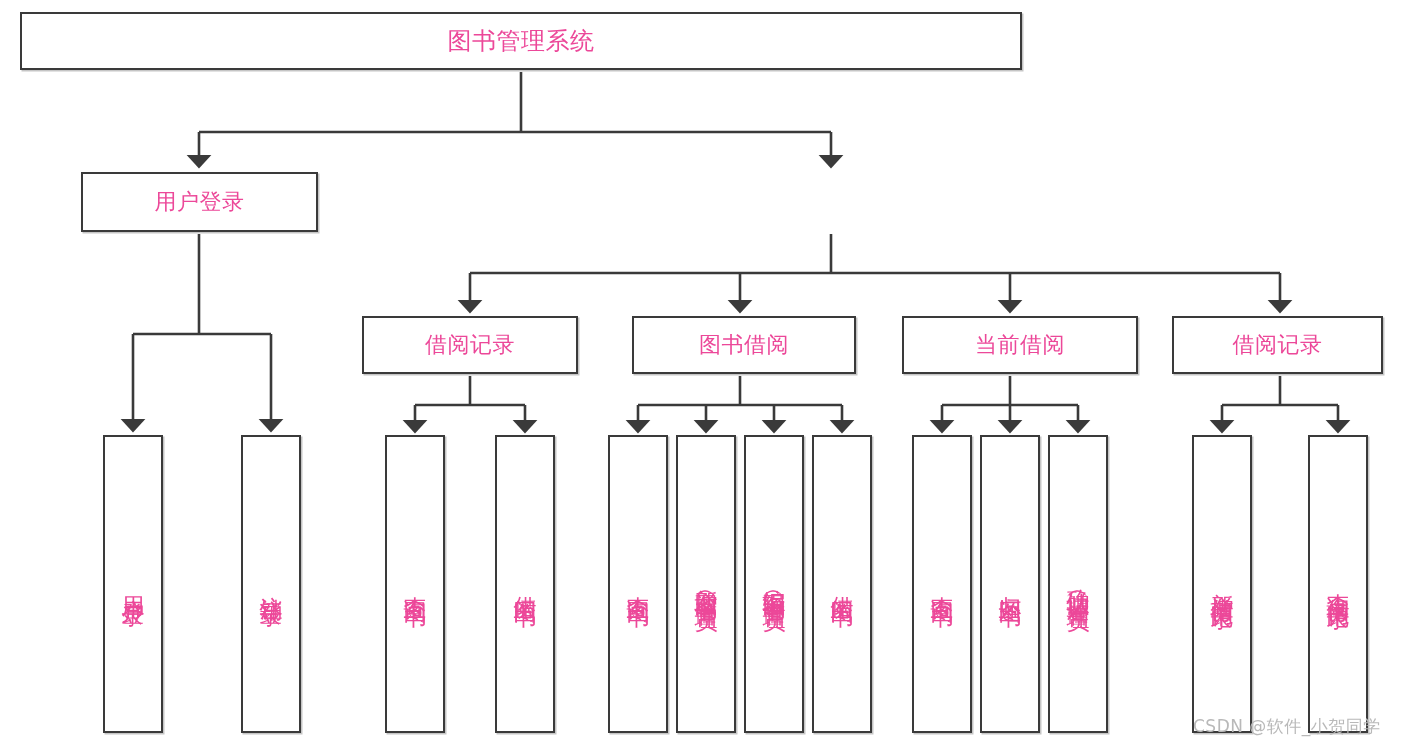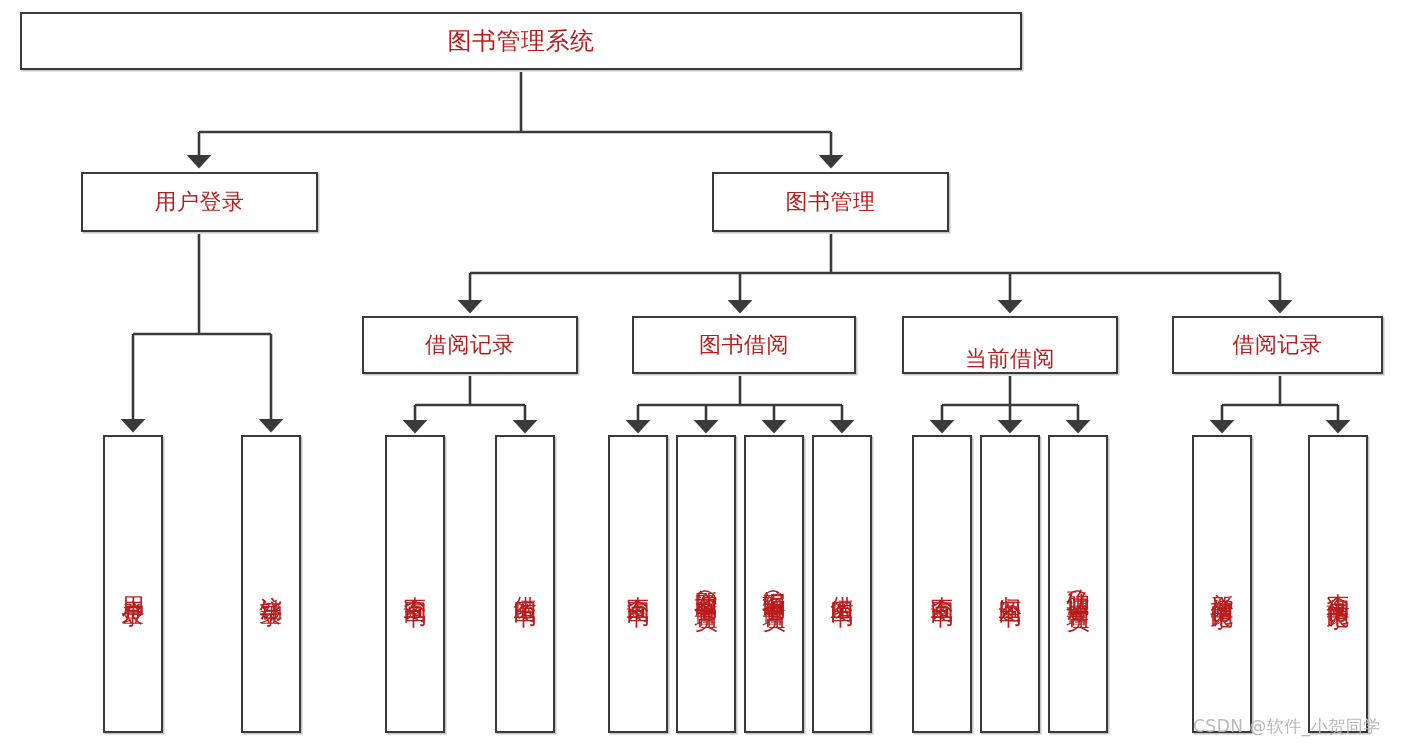--- a/index.html
+++ b/index.html
@@ -29,21 +29,21 @@
     position: absolute;
     box-sizing: border-box;
     background: #ffffff;
     border: 2.5px solid #3a3a3a;
     display: flex;
     align-items: center;
     justify-content: center;
     box-shadow: 1.5px 1.5px 0 rgba(150,150,150,0.55);
   }
   .node .lbl {
-    color: #b91c1c;
+    color: #ec4899;
     font-size: 22px;
     line-height: 1.18;
     letter-spacing: 0.5px;
     white-space: nowrap;
     text-align: center;
   }
   .node.vertical .lbl {
     writing-mode: vertical-rl;
     text-orientation: upright;
     letter-spacing: 3px;
@@ -114,33 +114,30 @@
   </svg>
 
   <div class="node root" style="left:20px; top:12px; width:1002px; height:58px;">
     <span class="lbl">图书管理系统</span>
   </div>
 
   <div class="node" style="left:81px; top:172px; width:237px; height:60px;">
     <span class="lbl">用户登录</span>
   </div>
 
-  <div class="node" style="left:712px; top:172px; width:237px; height:60px;">
-    <span class="lbl">图书管理</span>
-  </div>
 
   <div class="node" style="left:362px; top:316px; width:216px; height:58px;">
     <span class="lbl">借阅记录</span>
   </div>
 
   <div class="node" style="left:632px; top:316px; width:224px; height:58px;">
     <span class="lbl">图书借阅</span>
   </div>
 
-  <div class="node" style="left:902px; top:316px; width:216px; height:58px;align-items:flex-end;">
+  <div class="node" style="left:902px; top:316px; width:236px; height:58px;">
     <span class="lbl">当前借阅</span>
   </div>
 
   <div class="node" style="left:1172px; top:316px; width:211px; height:58px;">
     <span class="lbl">借阅记录</span>
   </div>
 
   <div class="node vertical" style="left:103px; top:435px; width:60px; height:298px;">
     <span class="lbl">用户登录</span>
   </div>

